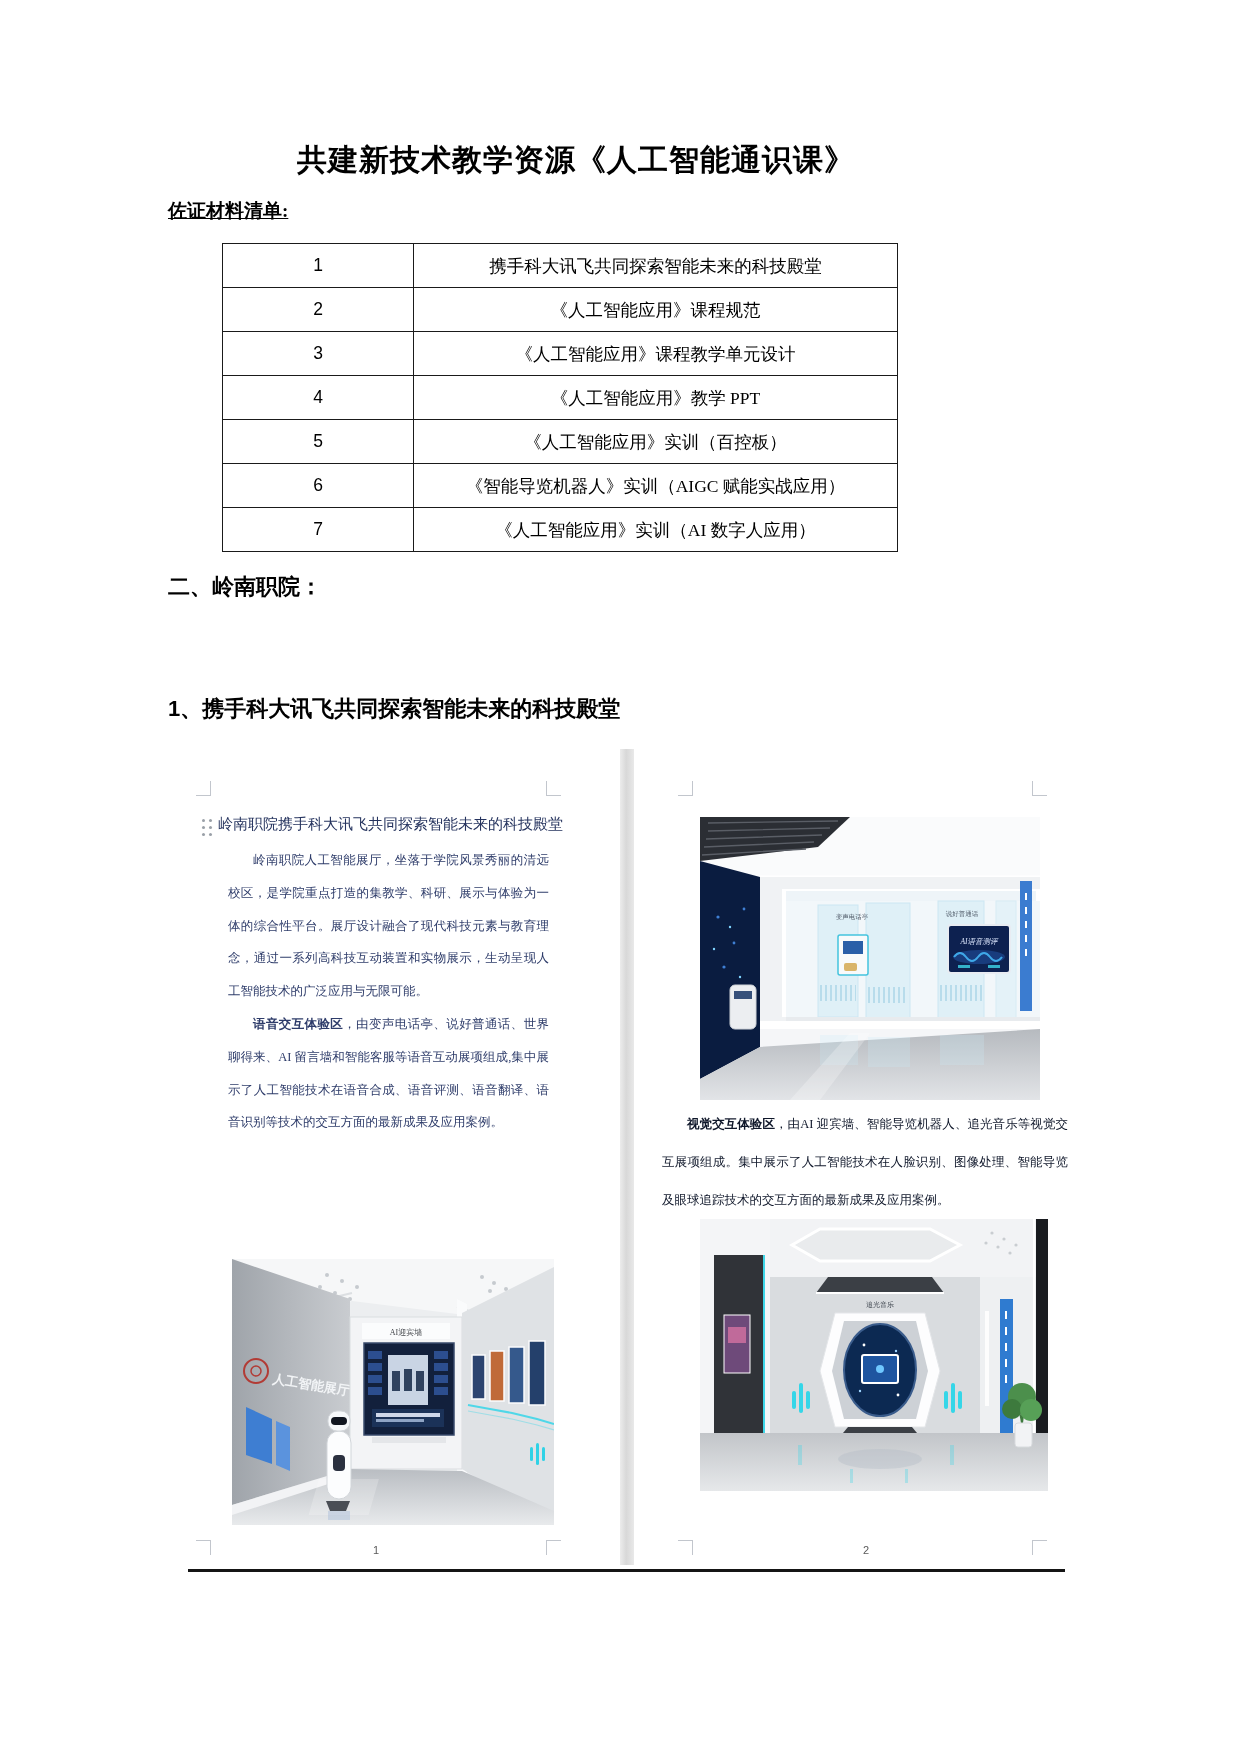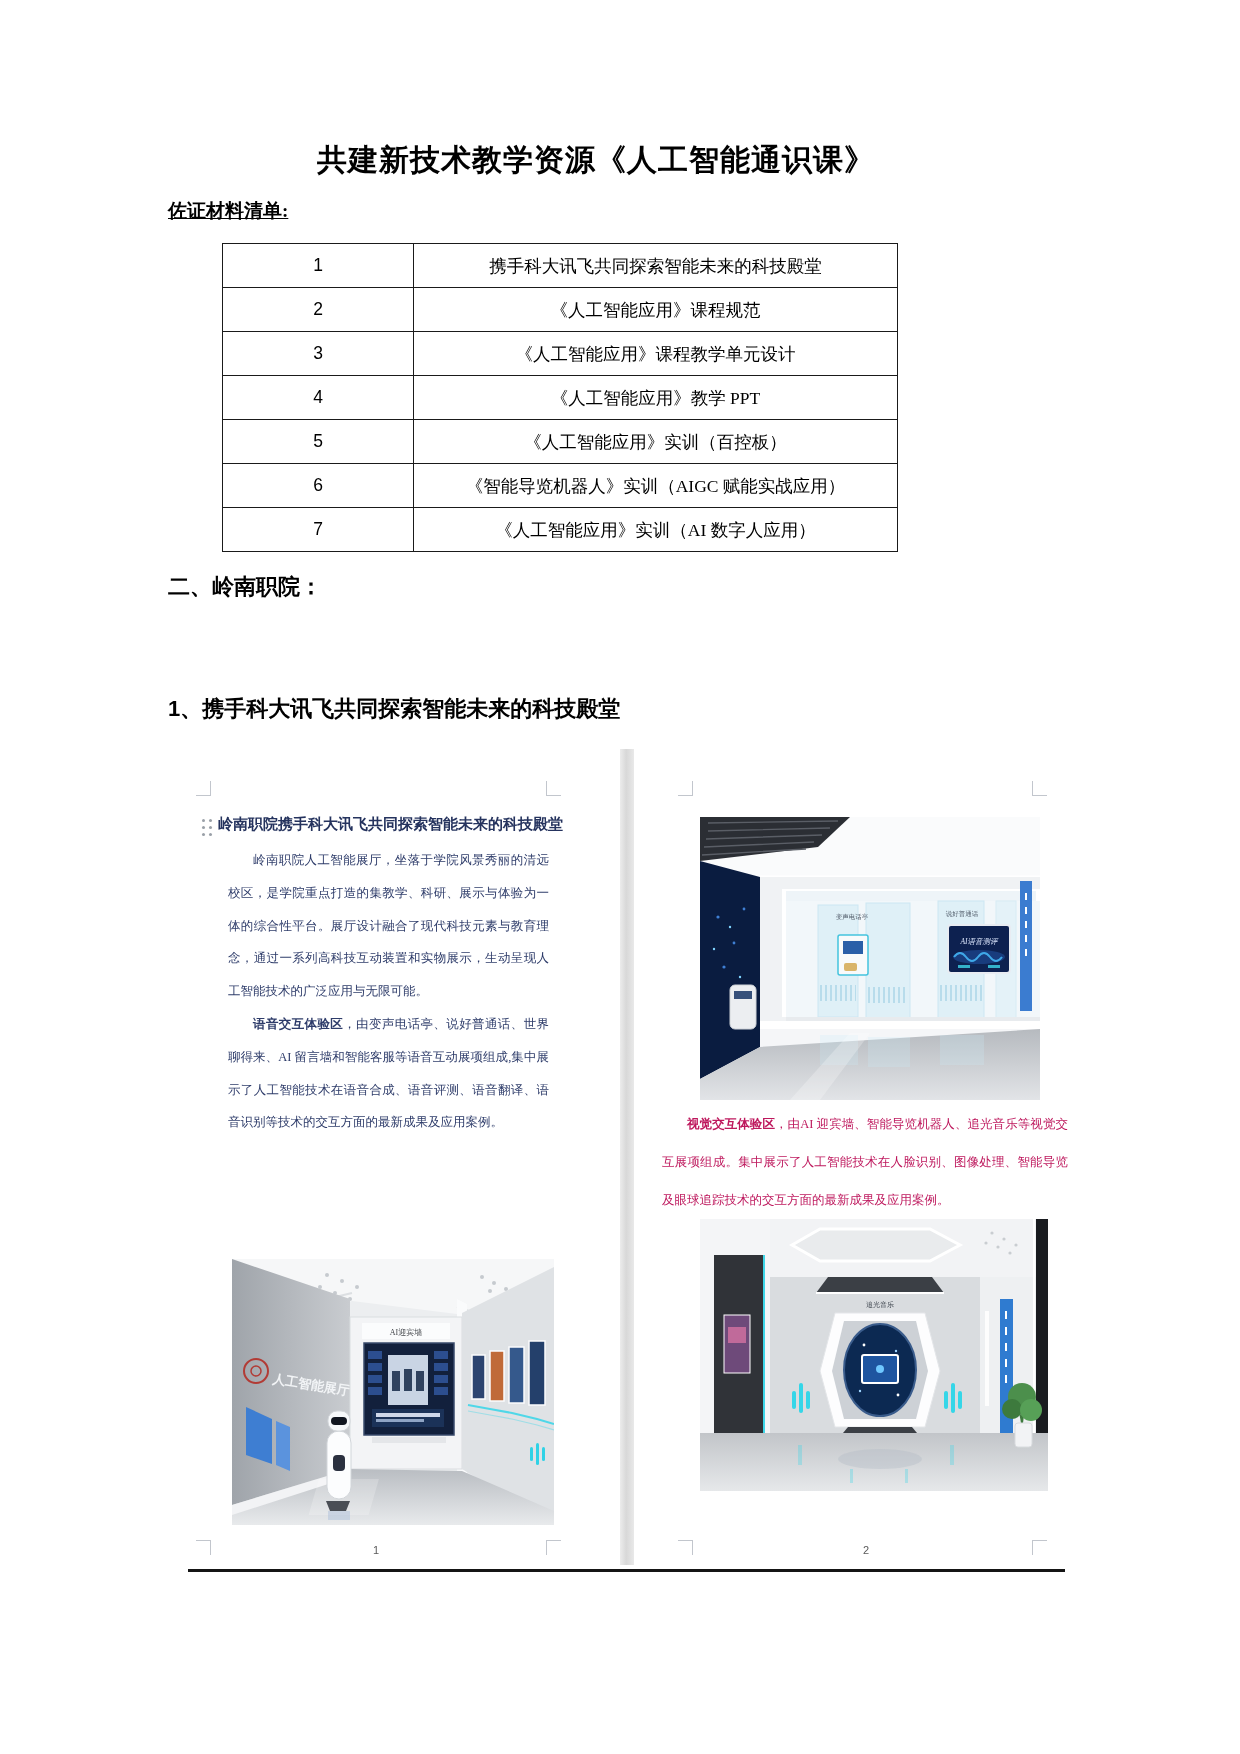--- a/index.html
+++ b/index.html
@@ -1,17 +1,17 @@
 <!DOCTYPE html>
 <html><head>
 <meta charset="utf-8">
 <style>
   html,body{margin:0;padding:0;background:#fff;}
   .sheet{position:relative;width:1152px;height:1754px;background:#ffffff;overflow:hidden;
-         font-family:"Liberation Serif",serif;color:#000;padding-left:40px;}
+         font-family:"Liberation Serif",serif;color:#000;}
   .doc-title{position:absolute;left:0;right:0;top:140px;text-align:center;
              font-size:30px;font-weight:bold;letter-spacing:1px;}
   .list-head{position:absolute;left:168px;top:198px;font-size:19px;font-weight:bold;text-decoration:underline;}
   table.evd{position:absolute;left:222px;top:243px;width:676px;border-collapse:collapse;}
   table.evd td{border:1.6px solid #1a1a1a;height:43px;text-align:center;vertical-align:middle;
                font-size:17.5px;padding:0 4px;}
   td.cno{width:182px;font-family:"Liberation Sans",sans-serif;font-size:17px;}
   .sec2{position:absolute;left:168px;top:572px;font-size:22px;font-weight:bold;}
   .item1{position:absolute;left:168px;top:694px;font-size:22px;font-weight:bold;}
   .item1 .no{font-family:"Liberation Sans",sans-serif;}
@@ -21,26 +21,26 @@
   .gap{position:absolute;left:432px;top:4px;width:14px;height:816px;
        background:linear-gradient(90deg,#ececec,#d8d8d8 45%,#e9e9e9);}
   .mk{position:absolute;width:14px;height:14px;border:0 solid #c2c6cd;}
   .mk.rb{border-right-width:1.6px;border-bottom-width:1.6px;}
   .mk.lb{border-left-width:1.6px;border-bottom-width:1.6px;}
   .mk.rt{border-right-width:1.6px;border-top-width:1.6px;}
   .mk.lt{border-left-width:1.6px;border-top-width:1.6px;}
   .dots{position:absolute;left:14px;top:74px;width:3px;height:3px;background:#9aa0a8;border-radius:50%;
         box-shadow:7px 0 0 #9aa0a8,0 7px 0 #9aa0a8,7px 7px 0 #9aa0a8,0 14px 0 #9aa0a8,7px 14px 0 #9aa0a8;}
   .p1-title{position:absolute;left:30px;top:70px;width:345px;text-align:center;
-            font-size:15px;font-weight:bold;color:#25335e;}
+            font-size:15px;font-weight:normal;color:#25335e;}
   .p1-text{position:absolute;left:40px;top:99px;width:321px;height:414px;overflow:hidden;
            font-size:12.5px;line-height:32.8px;color:#2e3c6a;text-align:justify;}
   .p1-text p,.p2-text p{margin:0;text-indent:2em;}
   .p2-text{position:absolute;left:474px;top:360px;width:406px;height:112px;overflow:hidden;
-           font-size:12.5px;line-height:38px;color:#be185d;text-align:justify;}
+           font-size:12.5px;line-height:38px;color:#0f172a;text-align:justify;}
   .photoA{position:absolute;left:44px;top:514px;width:322px;height:266px;}
   .photoB{position:absolute;left:512px;top:72px;width:340px;height:283px;}
   .photoC{position:absolute;left:512px;top:474px;width:348px;height:272px;}
   .pnum{position:absolute;top:799px;width:200px;text-align:center;font-size:11px;color:#5a5a5a;
         font-family:"Liberation Sans",sans-serif;}
   .pnum.n1{left:88px;} .pnum.n2{left:578px;}
   b{font-weight:bold;}
 </style>
 </head>
 <body>

